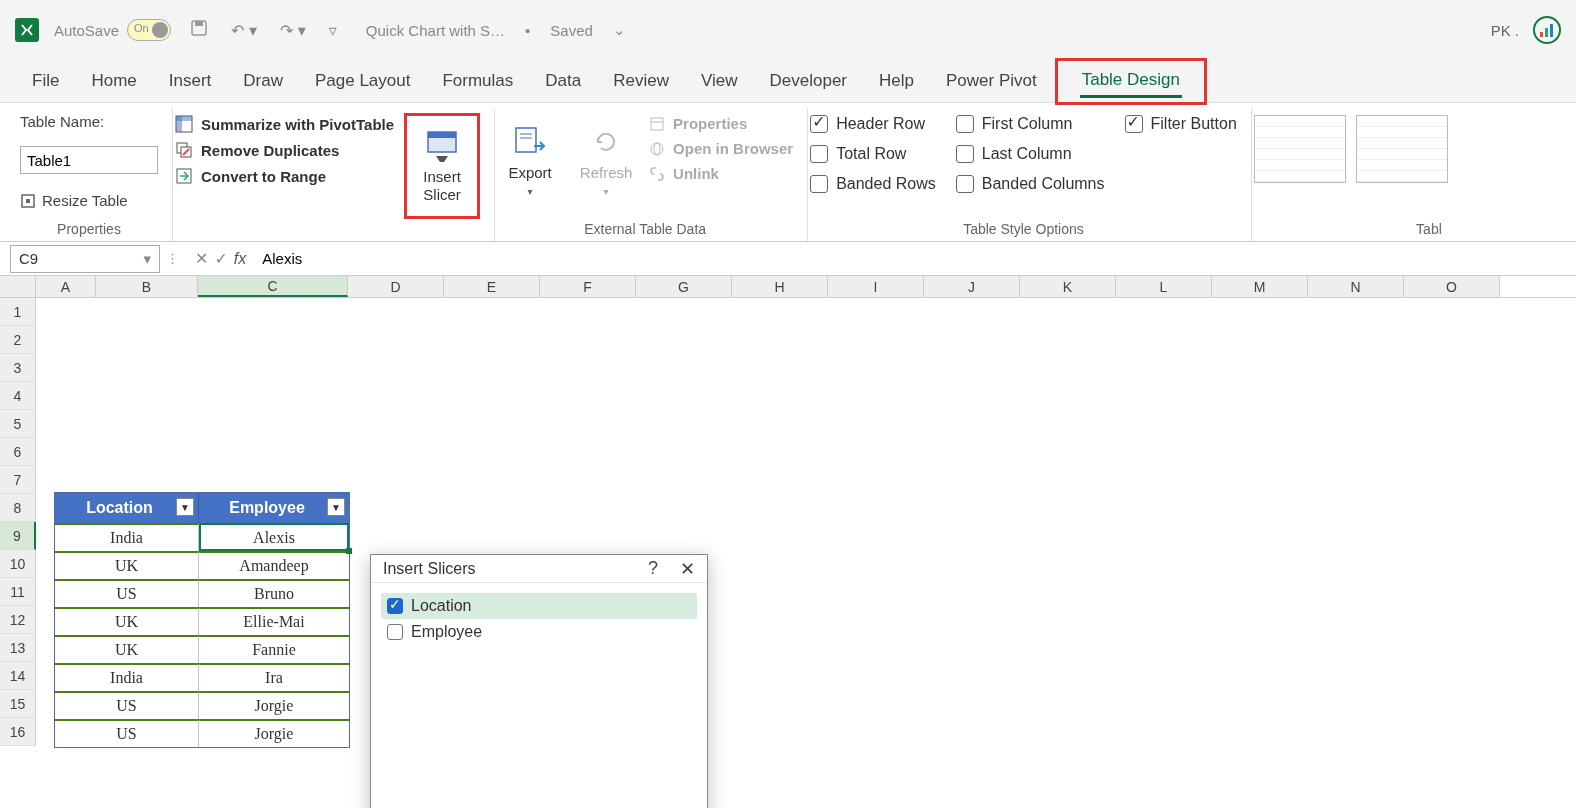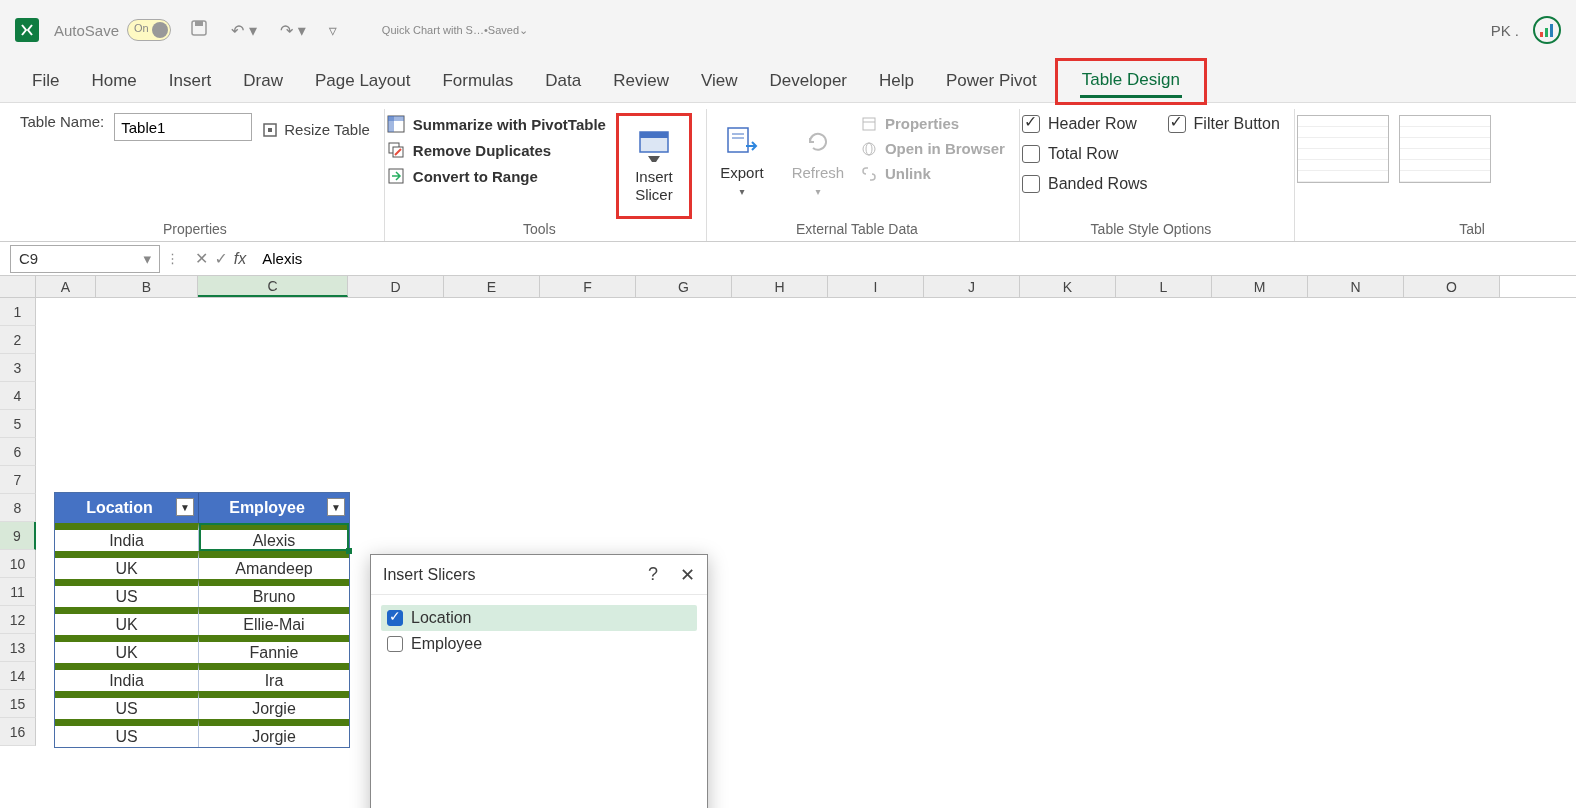--- a/index.html
+++ b/index.html
@@ -7,21 +7,21 @@
 
   
   .titlebar { height: 60px; background: #f4f4f4; display: flex; align-items: center; padding: 0 15px; gap: 15px; }
   .excel-logo { width: 24px; height: 24px; background: #107c41; border-radius: 3px; position: relative; display: flex; align-items: center; justify-content: center; }
   .excel-logo::after { content: ""; font-size: 0; }
   .excel-logo svg { }
   .autosave { display: flex; align-items: center; gap: 8px; color: #888; font-size: 15px; }
   .toggle { width: 44px; height: 22px; border: 1px solid #aaa; border-radius: 12px; position: relative; background: #fef9c3; }
   .toggle::after { content: ""; position: absolute; right: 2px; top: 2px; width: 16px; height: 16px; background: #999; border-radius: 50%; }
   .qat-icon { color: #888; font-size: 16px; cursor: pointer; padding: 4px; }
-  .doc-title { color: #888; font-size: 11px; display: flex; align-items: center; gap: 0; margin-left: 26px; }
+  .doc-title { color: #888; font-size: 15px; display: flex; align-items: center; gap: 20px; margin-left: 10px; }
   .search-box { flex: 0 0 500px; margin-left: 60px; height: 38px; border: 1px solid #ccc; border-radius: 5px; display: flex; align-items: center; padding: 0 14px; gap: 14px; background: #fafafa; }
   .search-box svg { flex-shrink: 0; }
   .search-box input { border: none; outline: none; background: transparent; font-size: 16px; color: #333; width: 100%; }
   .titlebar-right { margin-left: auto; display: flex; align-items: center; gap: 14px; color: #666; font-size: 15px; }
   .avatar { width: 28px; height: 28px; border-radius: 50%; border: 2px solid #107c41; display:flex; align-items:center; justify-content:center; font-size:11px; color:#107c41; font-weight:bold; }
 
   
   .ribbon-tabs { height: 42px; background: #f4f4f4; display: flex; align-items: center; gap: 4px; padding: 0 10px 0 18px; font-size: 17px; }
   .ribbon-tab { padding: 6px 14px; color: #444; cursor: pointer; position: relative; }
   .ribbon-tab.active { color: #0b6e3d; font-weight: 400; }
@@ -66,30 +66,30 @@
   .row-headers { position:absolute; left:0; top:22px; width:36px;}
   .row-head { height:28px; border-bottom:1px solid #ddd; border-right:1px solid #ccc; background:#eee; display:flex; align-items:center; justify-content:center; font-size:14px; color:#444;}
   .row-head.sel { background:#d8e8d8; border-right:2px solid #107c41;}
 
   .data-table { position:absolute; left:54px; top: calc(22px + 28px*7 - 2px); border:1px solid #4a6ea9; }
   .dt-head { display:flex; background:#4572c4; color:#fff;}
   .dt-th { border-right:1px solid #35599e; height:30px; display:flex; align-items:center; justify-content:center; gap:8px; font-weight:600; font-size:16px; position:relative; padding:0 28px 0 14px;}
   .dt-th:last-child{border-right:none;}
   .filter-btn { position:absolute; right:4px; top:5px; width:18px; height:18px; background:#fff; border:1px solid #888; display:flex; align-items:center; justify-content:center; font-size:10px; color:#333;}
   .dt-row { display:flex; background:#fff;}
-  .dt-cell { height:28px; display:flex; align-items:center; justify-content:center; font-size:16px; border-right:1px solid #b7c5de; border-top:7px solid #4d7c0f; }
+  .dt-cell { height:28px; display:flex; align-items:center; justify-content:center; font-size:16px; border-right:1px solid #b7c5de; border-top:2px solid #4d7c0f;font-family:Liberation Serif, serif; }
   .dt-cell:last-child{border-right:none;}
   .col-loc { width:144px;}
   .col-emp { width:150px;}
   .active-outline{ outline:2px solid #107c41; outline-offset:-2px;}
   .fill-handle{ position:absolute; right:-3px; bottom:-3px; width:6px; height:6px; background:#107c41;}
 
   
   .dialog { position:absolute; left:370px; top: 278px; width:338px; height: 510px; background:#fff; border:1px solid #888; box-shadow: 0 4px 18px rgba(0,0,0,.25); display:flex; flex-direction:column;}
-  .dialog-title { height:40px; display:flex; align-items:center; justify-content:space-between; padding: 0 12px; font-size:16px; border-bottom:1px solid #e8e8e8;}
+  .dialog-title { height:28px; display:flex; align-items:center; justify-content:space-between; padding: 0 12px; font-size:16px; border-bottom:1px solid #e8e8e8;}
   .dialog-title .right { display:flex; gap:22px; align-items:center; color:#444;}
   .dialog-title .right span { cursor:pointer; font-size:18px;}
   .dialog-body { padding:10px; }
   .field-row { display:flex; align-items:center; gap:8px; padding:4px 6px; font-size:16px; border-radius:2px; cursor:pointer;}
   .field-row.selected { background:#d7ecdf;}
   .fc { width:16px; height:16px; border:1.5px solid #777; border-radius:3px; flex-shrink:0; position:relative;}
   .fc.checked { background:#1e66c9; border-color:#1e66c9;}
   .fc.checked::after { content:"✓"; color:#fff; position:absolute; left:1px; top:-3px; font-size:14px;}
 
   .grey{color:#aaa;}
@@ -149,21 +149,21 @@
   <div class="ribbon-tab">Help</div>
   <div class="ribbon-tab">Power Pivot</div>
   <div class="active-tab-highlight">
     <div class="ribbon-tab active">Table Design</div>
   </div>
 </div>
 
 <div class="ribbon">
 
   <div class="ribbon-group">
-    <div class="group-body" style="flex-direction:row;align-items:flex-start;">
+    <div class="group-body" style="flex-direction:column;align-items:flex-start;">
       <div class="small-label">Table Name:</div>
       <input class="name-input" value="Table1" style="">
       <div class="resize-link">
         <svg width="16" height="16" viewBox="0 0 16 16">
             <rect x="2" y="2" width="12" height="12" fill="none" stroke="#666" stroke-width="1.5"></rect>
             <path d="M6 6h4v4h-4z" fill="#666"></path>
           </svg>
         <span>Resize Table</span>
       </div>
     </div>
@@ -201,21 +201,20 @@
         <div class="big-button">
           <svg width="36" height="36" viewBox="0 0 36 36">
               <rect x="4" y="4" width="28" height="20" fill="#dce6f4" stroke="#4572c4" stroke-width="1.5"></rect>
               <rect x="4" y="4" width="28" height="6" fill="#4572c4"></rect>
               <path d="M12 28 h12 l-4 6 h-4 z" fill="#555"></path>
             </svg>
           <span>Insert<br>Slicer</span>
         </div>
       </div>
     </div>
-    <div class="group-label">Tools</div>
   </div>
 
   <div class="ribbon-group">
     <div class="group-body">
       <div class="big-button">
         <svg width="36" height="36" viewBox="0 0 36 36">
             <rect x="4" y="4" width="20" height="24" fill="#fff" stroke="#4572c4" stroke-width="1.5"></rect>
             <line x1="8" y1="10" x2="20" y2="10" stroke="#4572c4"></line>
             <line x1="8" y1="14" x2="20" y2="14" stroke="#4572c4"></line>
             <path d="M22 22 h10 m-4 -4 l4 4 -4 4" fill="none" stroke="#2e86de" stroke-width="2"></path>
@@ -264,20 +263,34 @@
             <div class="cb checked"></div>
             <span>Header Row</span>
           </div>
         <div class="checkbox-row">
             <div class="cb"></div>
             <span>Total Row</span>
           </div>
         <div class="checkbox-row">
             <div class="cb"></div>
             <span>Banded Rows</span>
+          </div>
+      </div>
+      <div style="display:flex;flex-direction:column;padding-top:2px;margin-left:10px;">
+        <div class="checkbox-row">
+            <div class="cb"></div>
+            <span>First Column</span>
+          </div>
+        <div class="checkbox-row">
+            <div class="cb"></div>
+            <span>Last Column</span>
+          </div>
+        <div class="checkbox-row">
+            <div class="cb"></div>
+            <span>Banded Columns</span>
           </div>
       </div>
       <div style="display:flex;flex-direction:column;padding-top:2px;margin-left:10px;">
         <div class="checkbox-row">
             <div class="cb checked"></div>
             <span>Filter Button</span>
           </div>
       </div>
     </div>
     <div class="group-label">Table Style Options</div>

